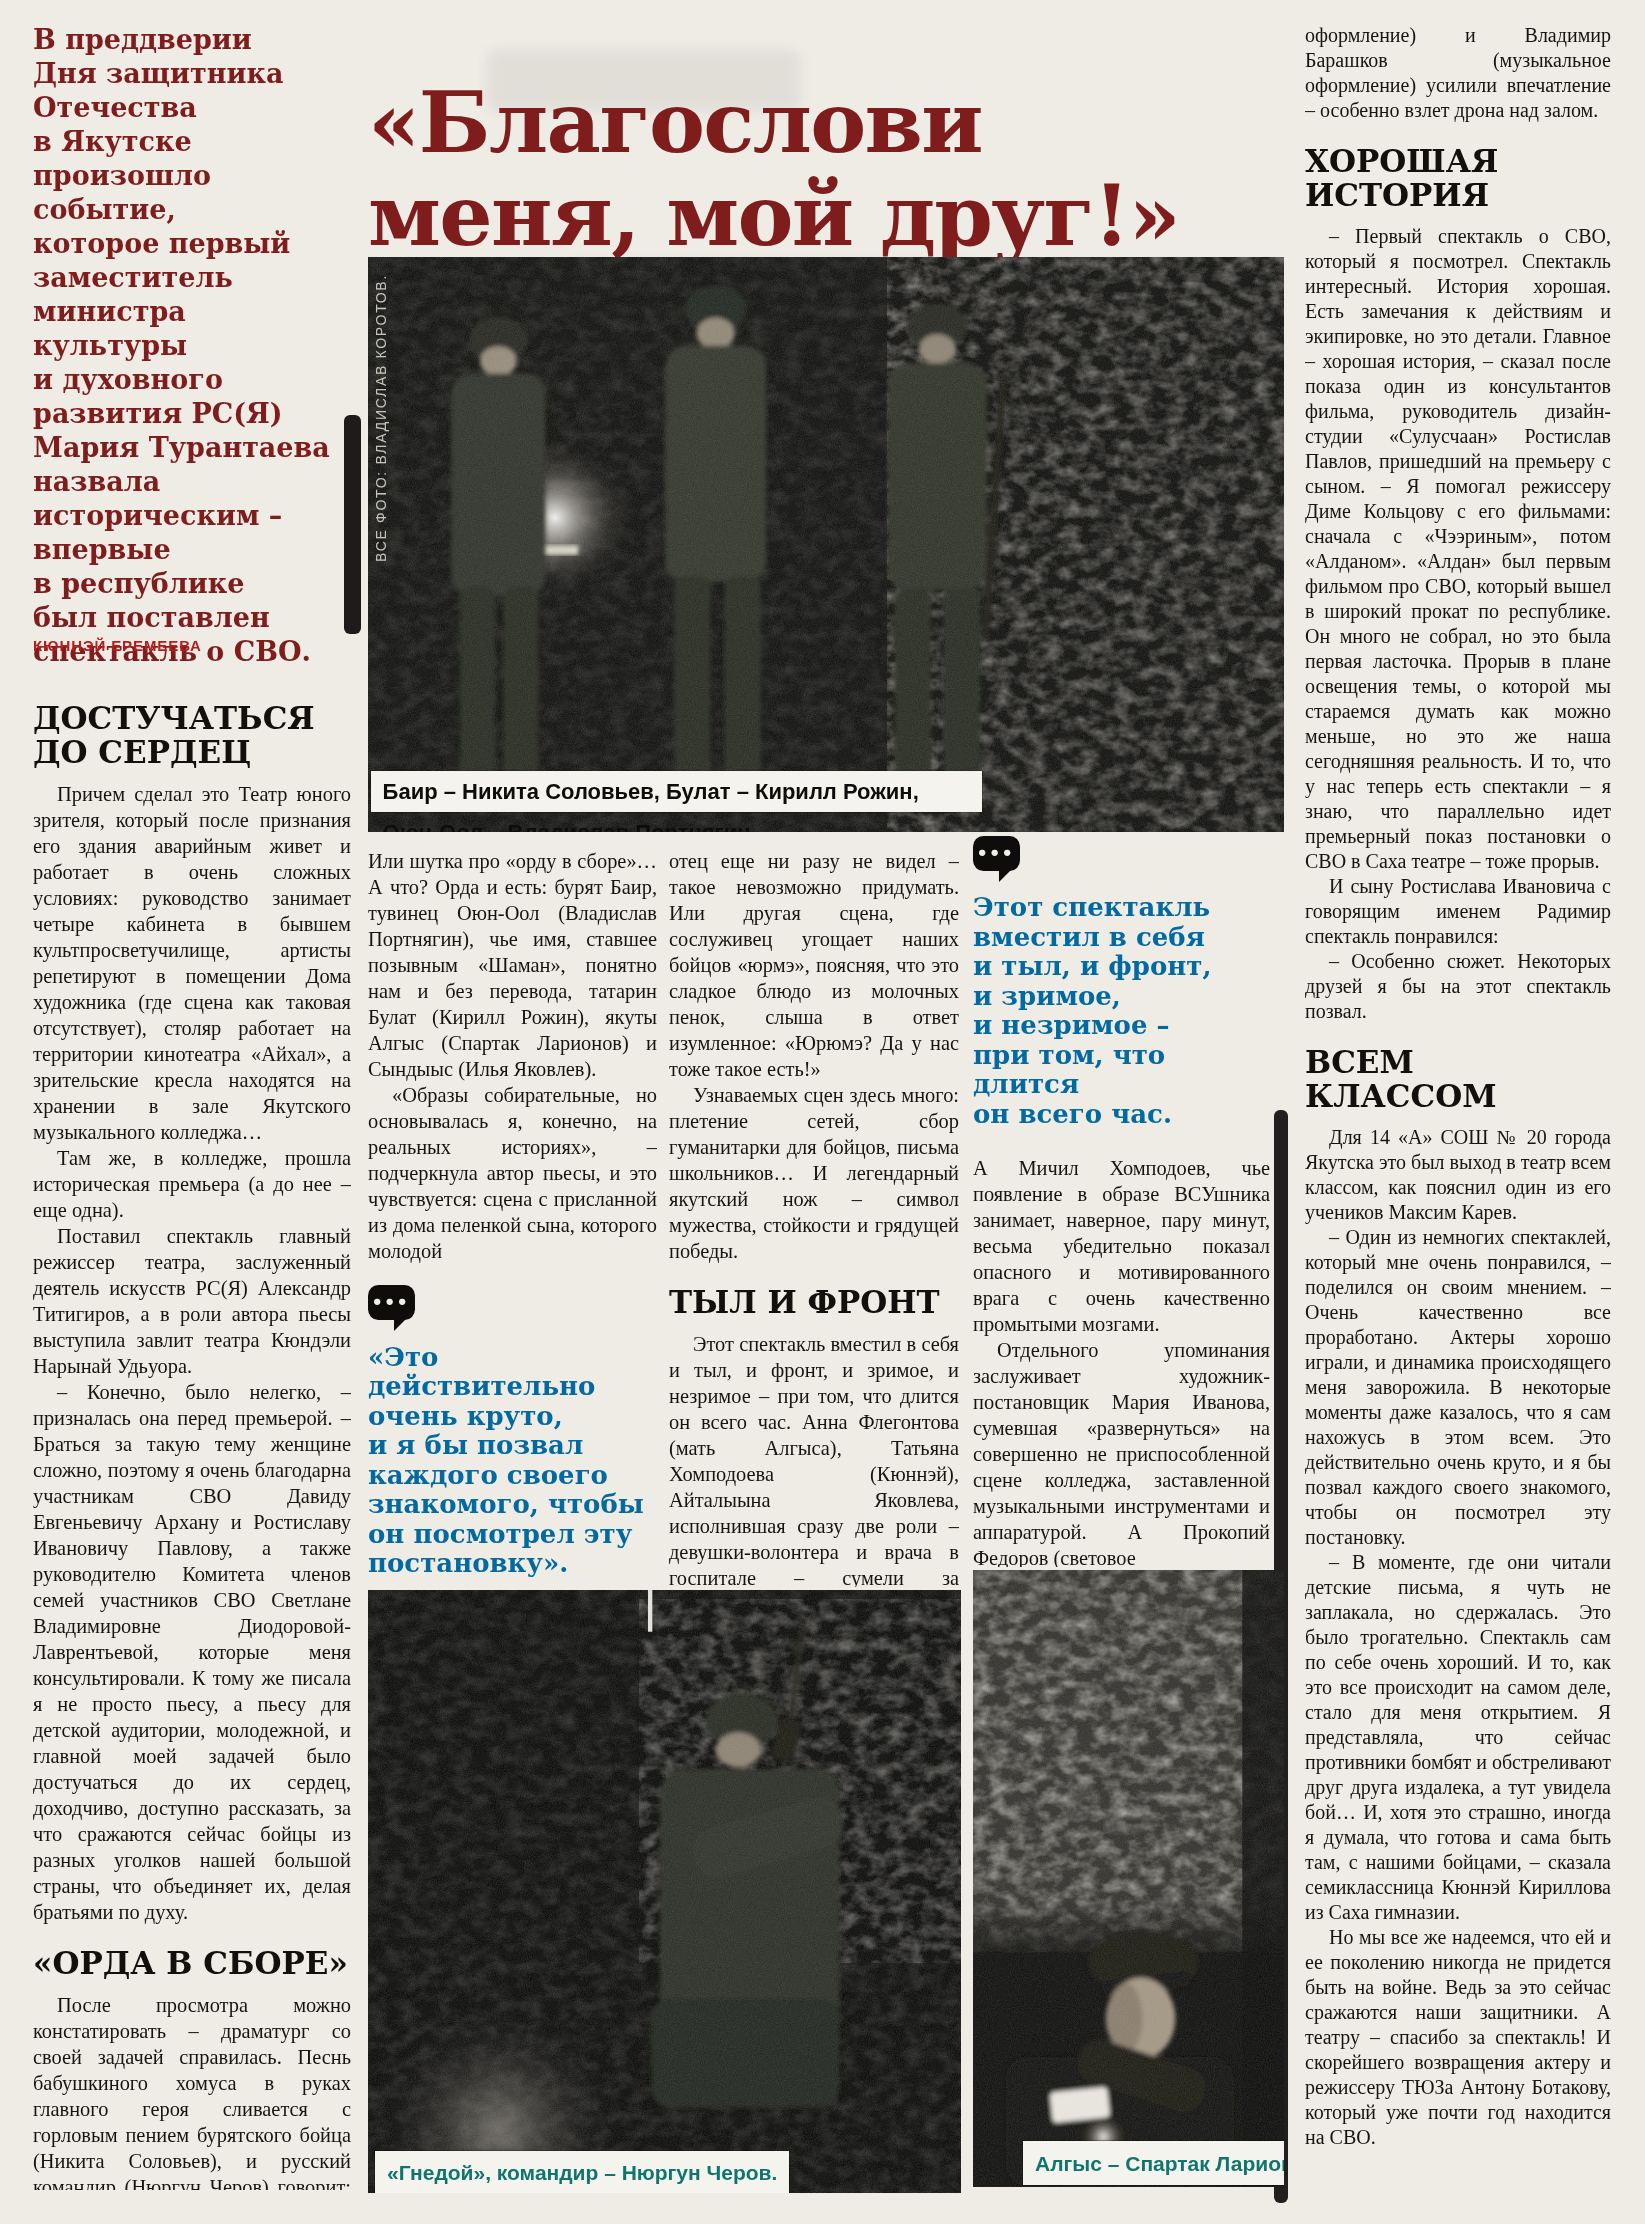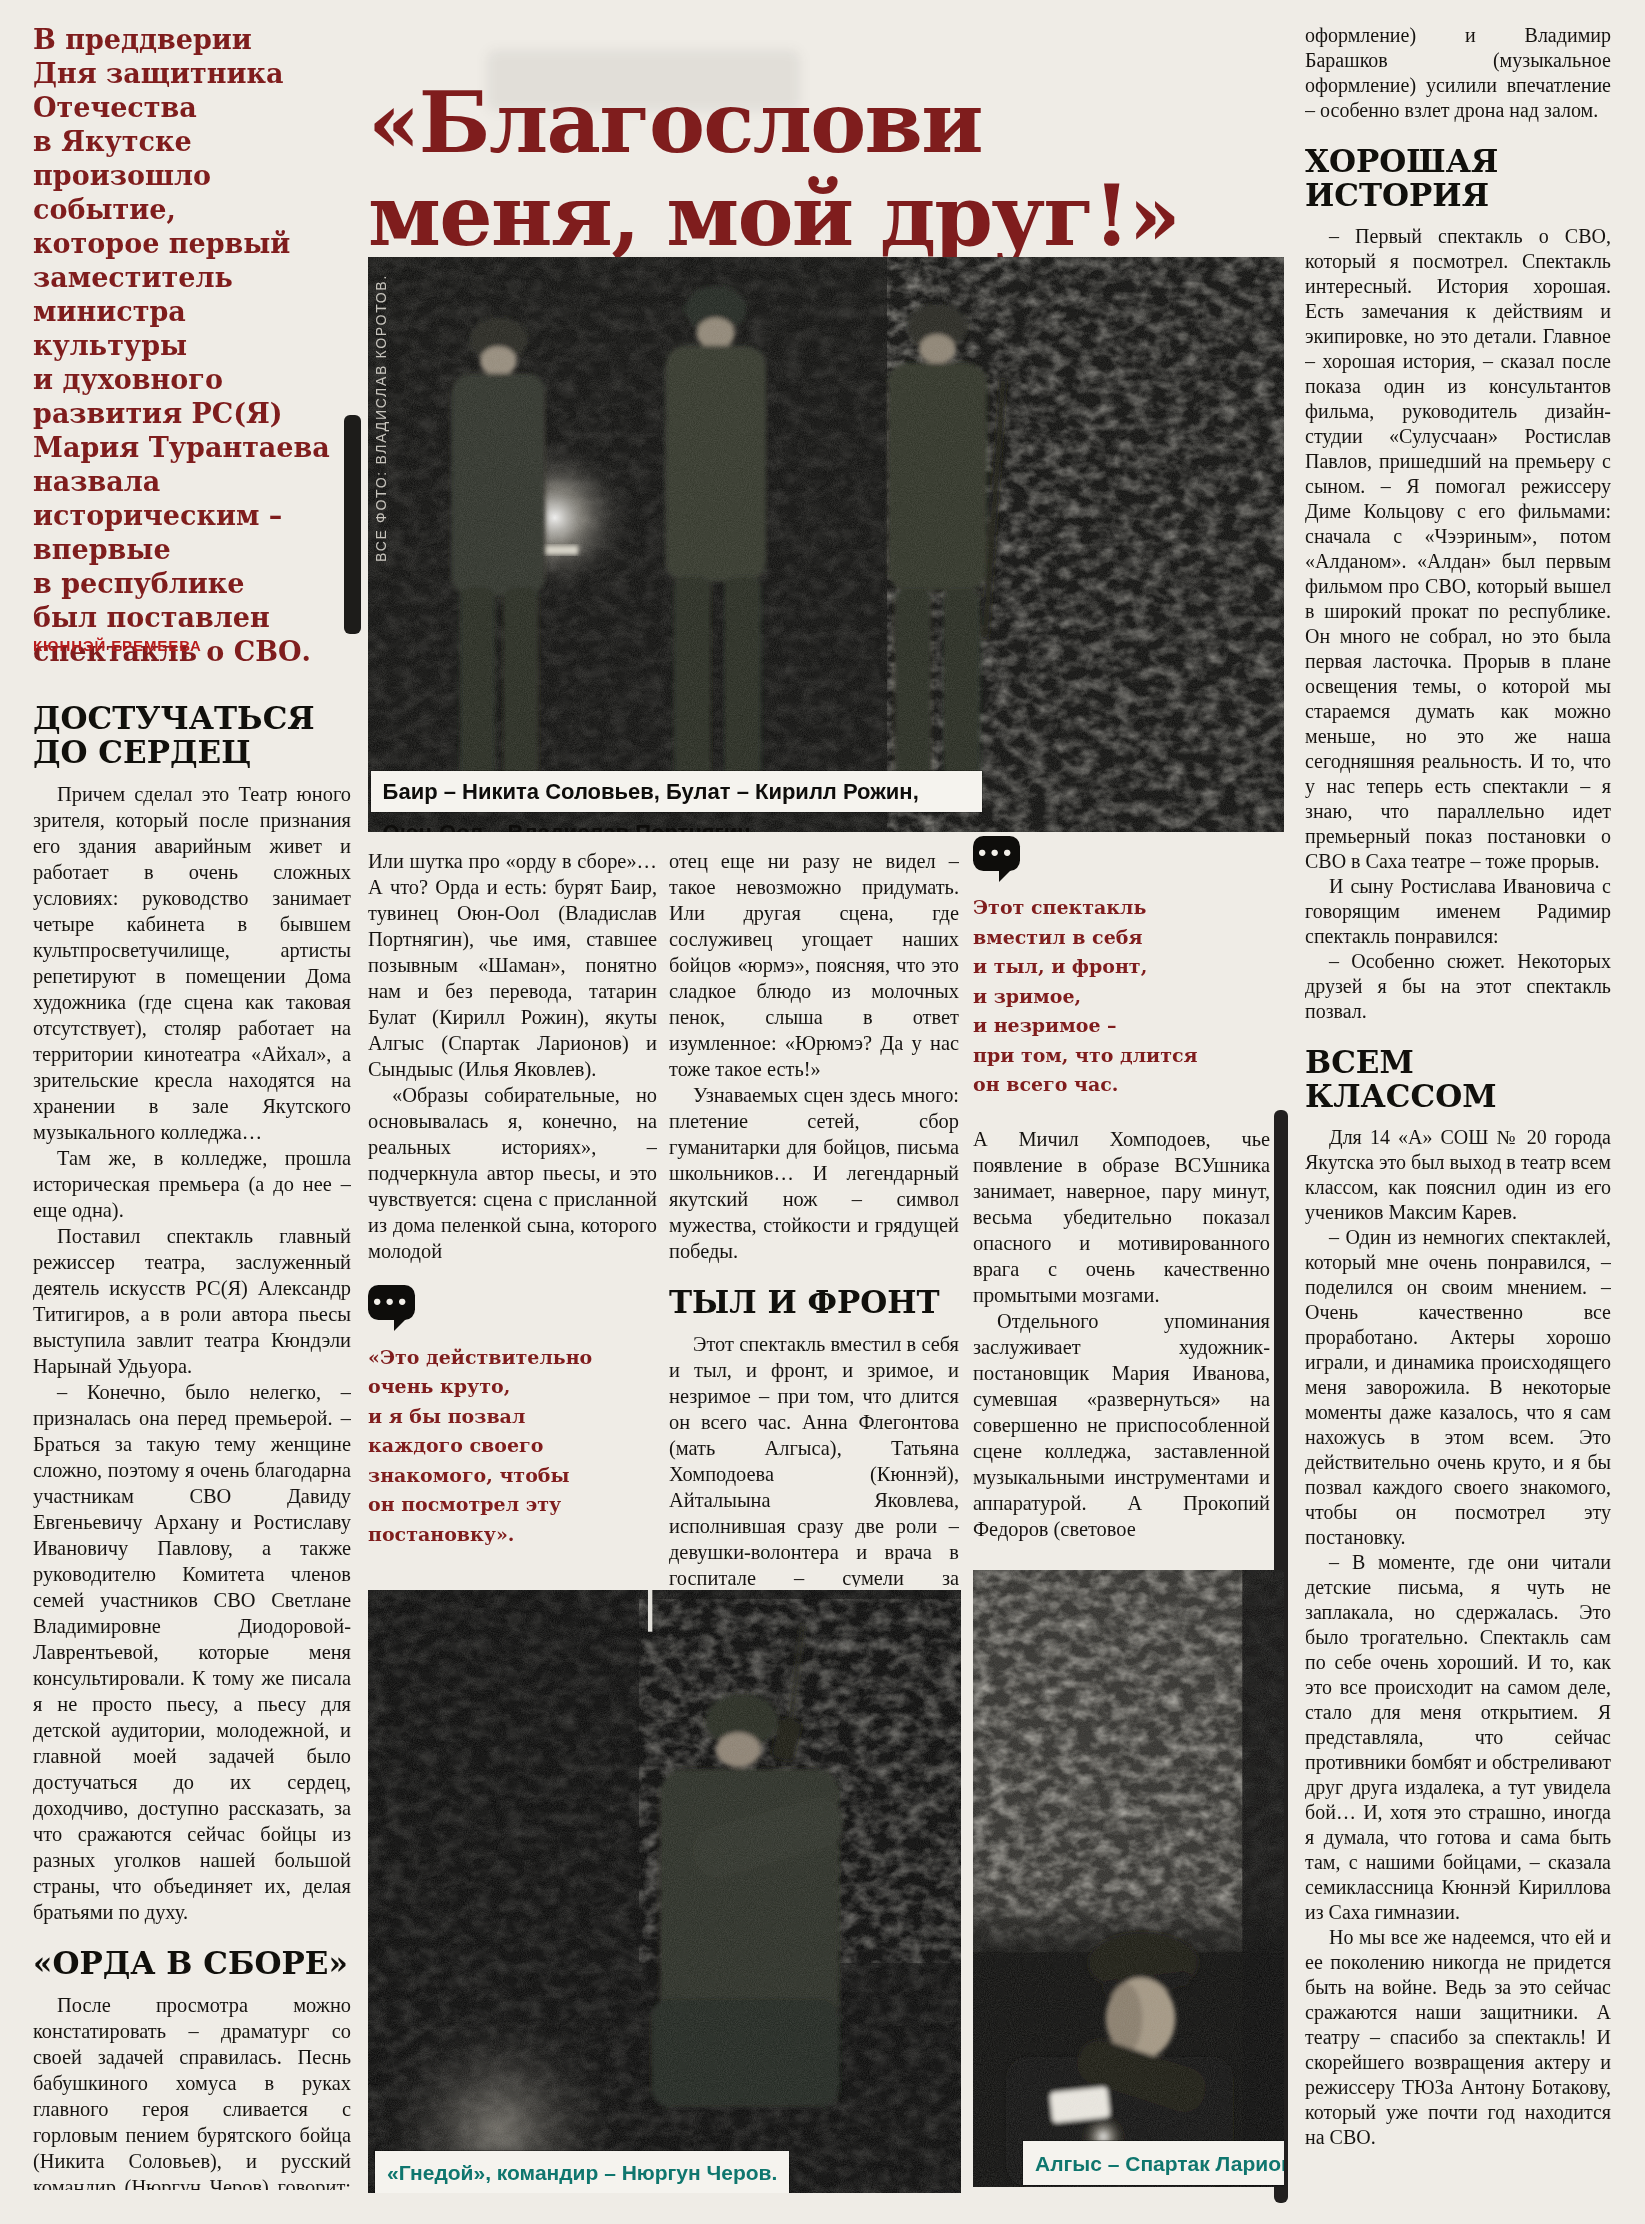--- a/index.html
+++ b/index.html
@@ -19,22 +19,22 @@
   .sechead{font-family:"DejaVu Serif",serif;font-weight:bold;font-size:31px;line-height:1.1;
            margin:21px 0 12px;text-indent:0;text-align:left;color:#11100c;}
   .sechead.first{margin-top:16px;}
   
   .pq{margin-top:21px;text-align:left;}
   .bubble{width:47px;height:35px;background:#0e0d0b;border-radius:10.4px;position:relative;margin-bottom:22.6px;}
   .bubble .dots{position:absolute;left:0;right:0;top:0;bottom:3.5px;color:#f2efe9;text-align:center;
                 font-family:"Liberation Sans",sans-serif;font-size:14.8px;line-height:33px;letter-spacing:3.5px;}
   .bubble::after{content:"";position:absolute;left:26px;bottom:-11.3px;width:0;height:0;
                  border:7.8px solid transparent;border-top-color:#0e0d0b;border-left-color:#0e0d0b;}
-  .pqtext{font-family:"DejaVu Serif",serif;font-weight:bold;font-size:19px;line-height:29.5px;
-          color:#7f1d1d;text-indent:0;}
+  .pqtext{font-family:"DejaVu Serif",serif;font-weight:bold;font-size:26px;line-height:29.5px;
+          color:#0369a1;text-indent:0;}
   
   .photo{position:absolute;background:#070706;overflow:hidden;}
   .photo svg{display:block;width:100%;height:100%;}
   .photo-caption-strip{position:absolute;left:2.6px;background:#f5f3ee;color:#0e0d0b;
       font-family:"Liberation Sans",sans-serif;font-weight:bold;font-size:22px;line-height:41px;
       height:41px;padding:0 12px;box-shadow:0 0 0 0.9px rgba(0,0,0,.25);}
   .caption-box{position:absolute;background:#f5f3ee;color:#0f766e;font-family:"Liberation Sans",sans-serif;
       font-weight:bold;font-size:21px;line-height:1.1;padding:10.4px 12px;box-shadow:0 0 0 0.9px rgba(0,0,0,.3);
       white-space:nowrap;}
   .photo-credit{position:absolute;left:5.2px;top:17.4px;writing-mode:vertical-rl;transform:rotate(180deg);

